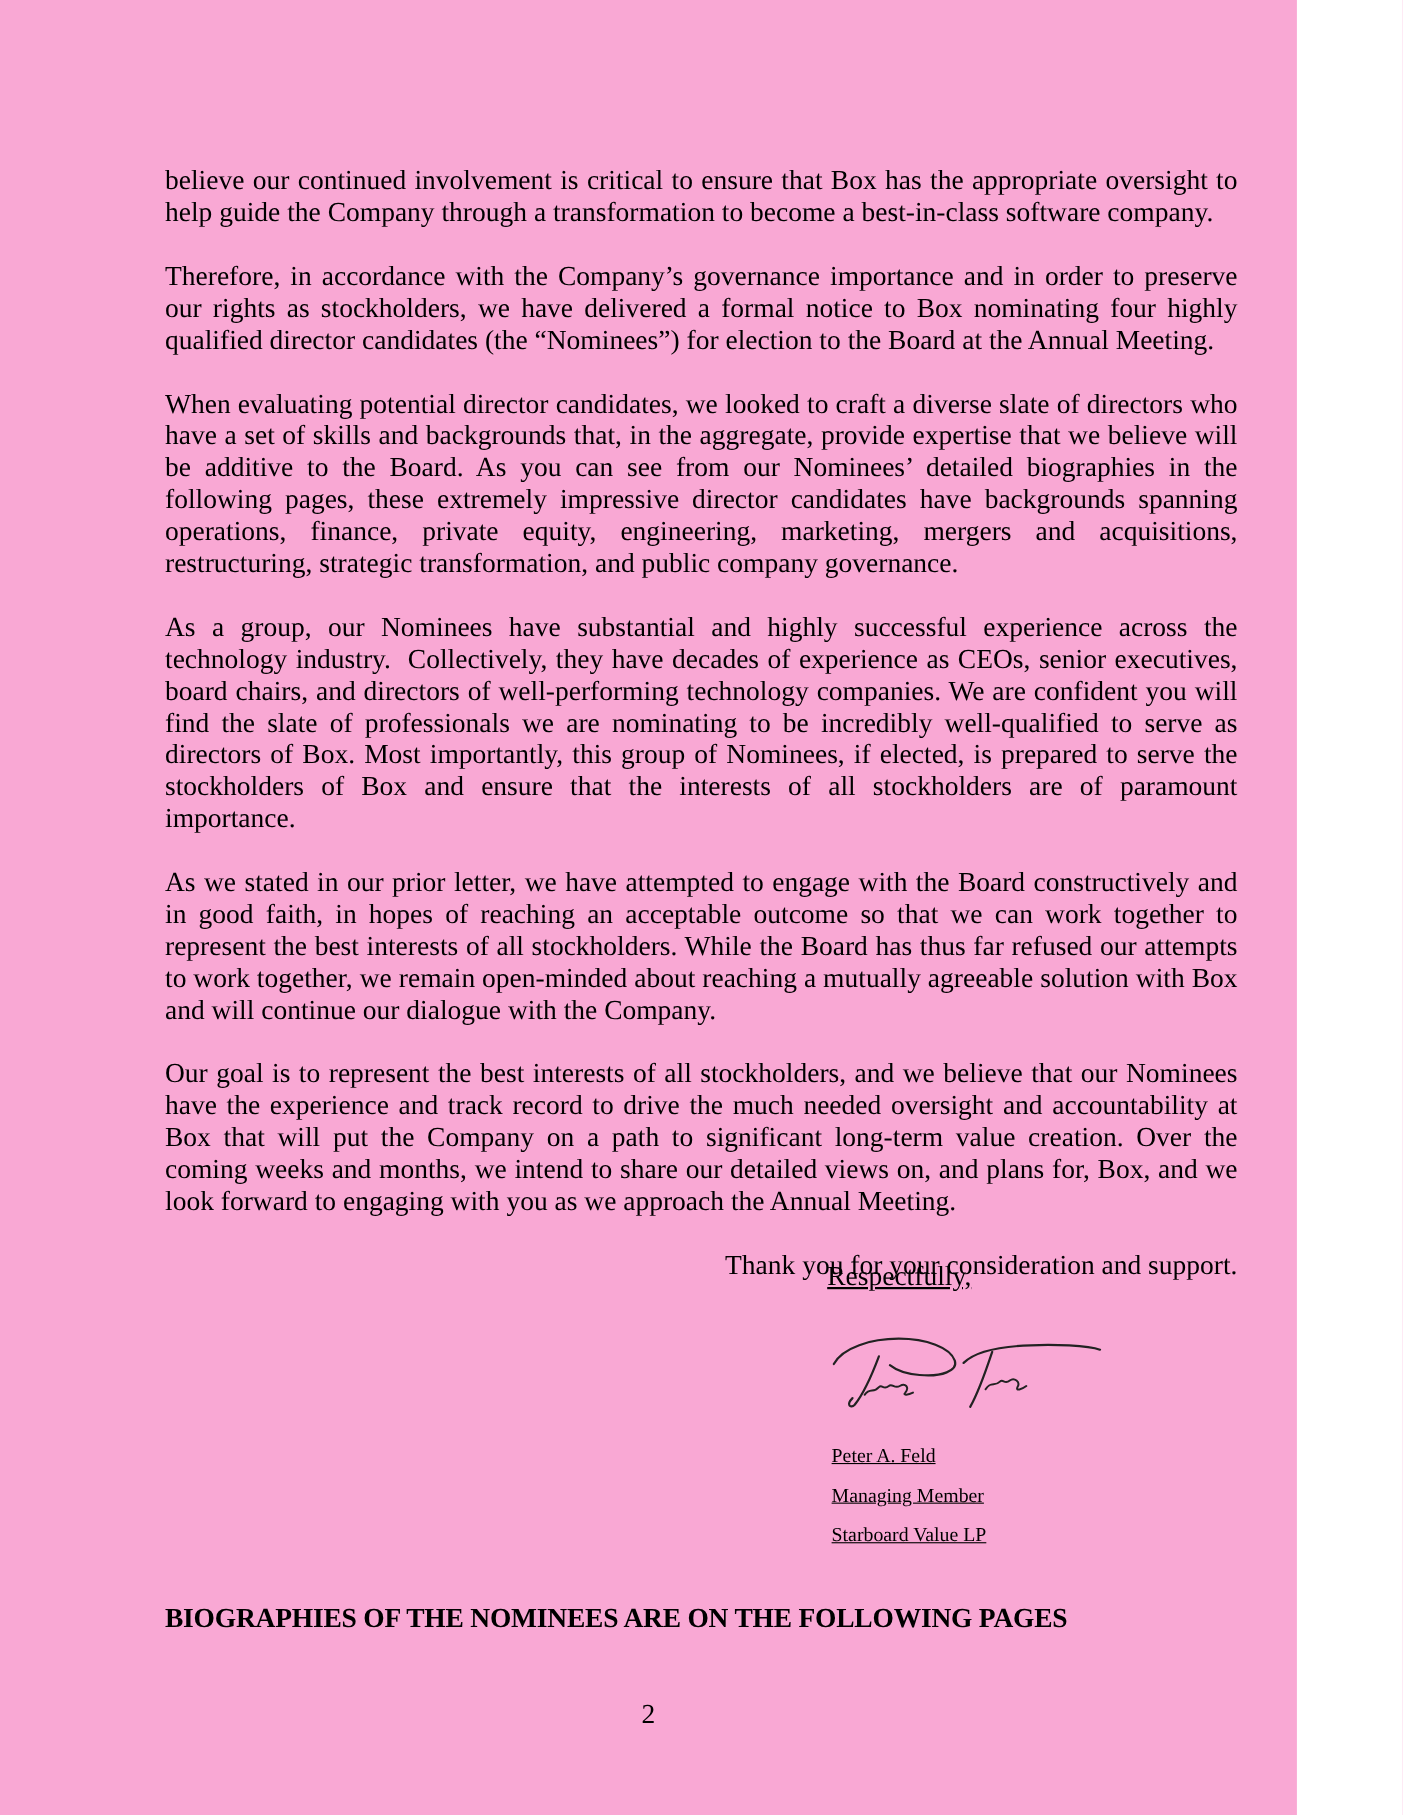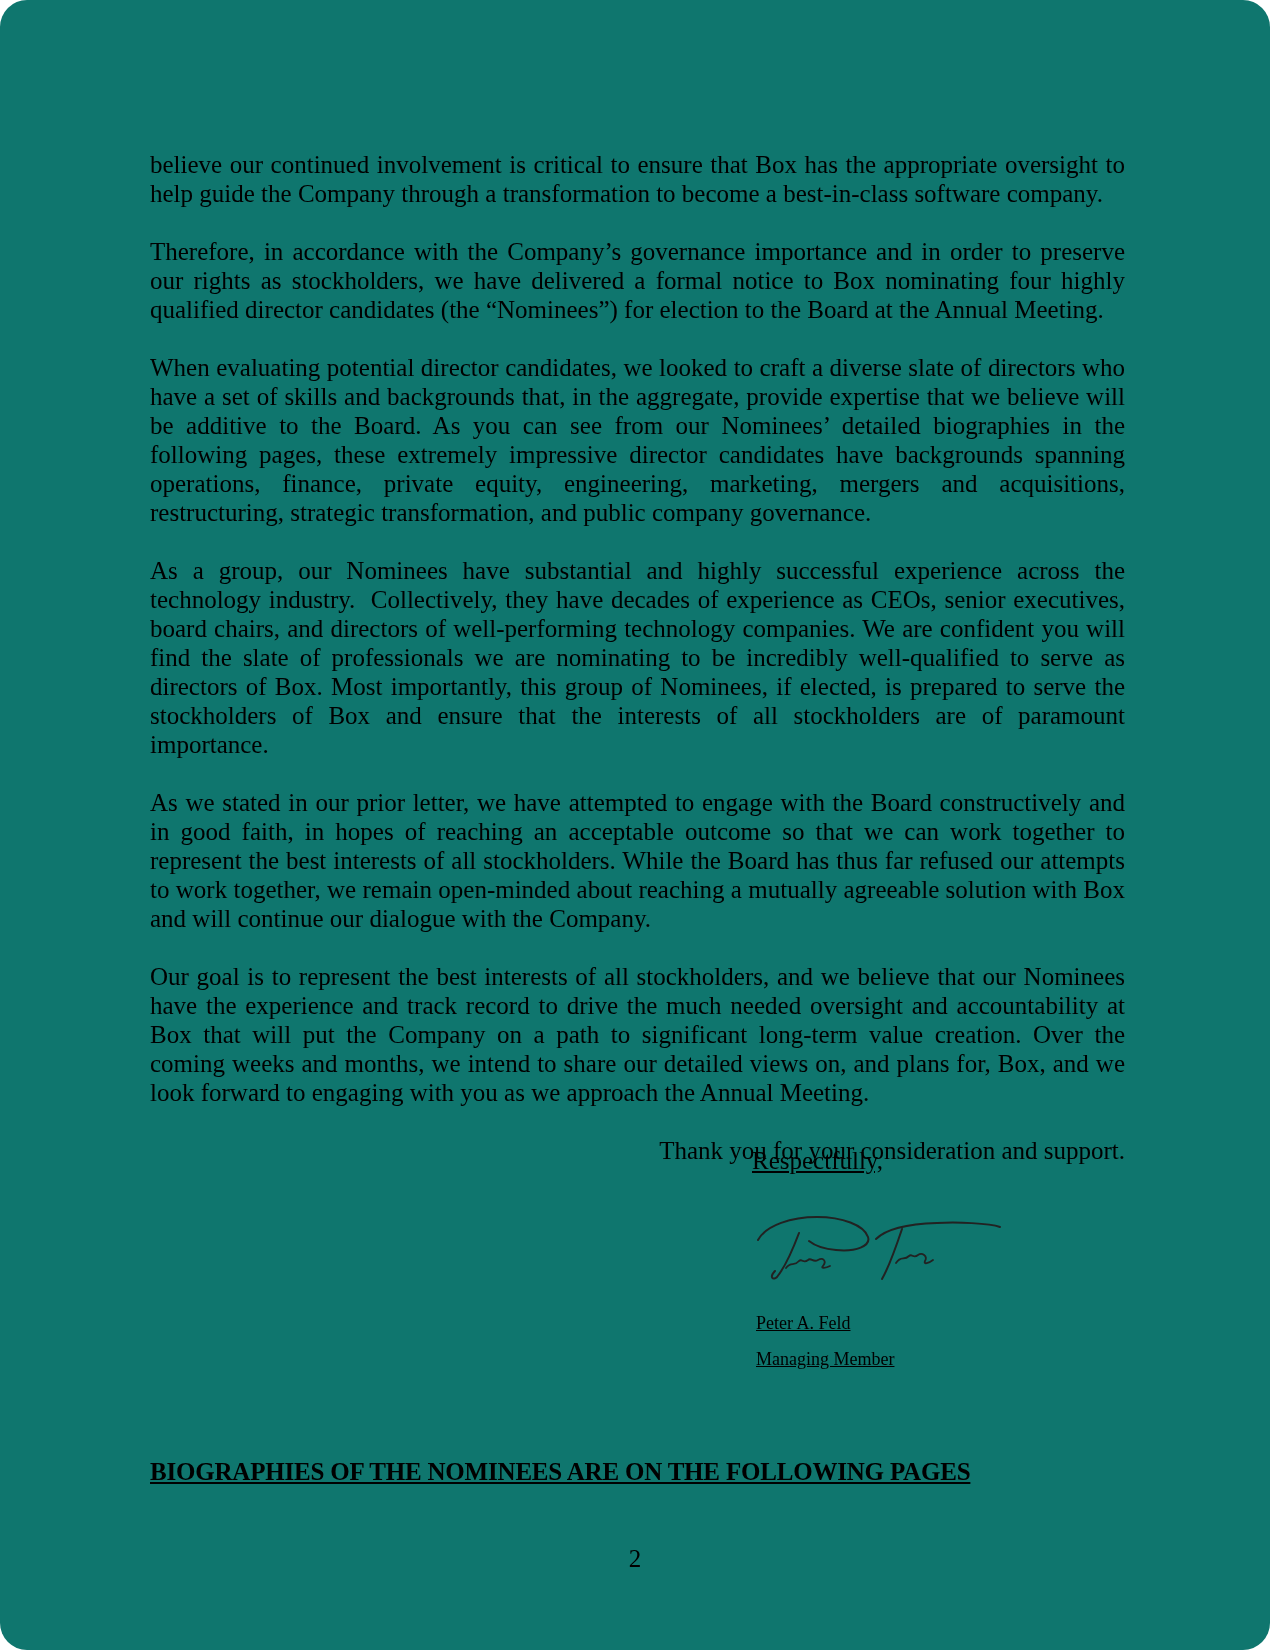--- a/index.html
+++ b/index.html
@@ -1,25 +1,24 @@
 <!DOCTYPE html>
 <html><head>
 <meta charset="utf-8">
 <style>
   * { box-sizing: border-box; }
   html, body { margin: 0; padding: 0; background: #ffffff; }
   .page {
     position: relative;
-    width: 1270px;
+    width: 1179px;
     height: 1650px;
-    background: #0f766e;
+    background: #f9a8d4;
     color: #000000;
     font-family: "Liberation Serif", "DejaVu Serif", serif;
     overflow: hidden;
-    border-radius: 27px;
   }
   .body-text {
     position: absolute;
     left: 150px;
     top: 150px;
     width: 975px;
   }
   .body-text p {
     margin: 0 0 29px 0;
     font-size: 25px;
@@ -53,21 +52,20 @@
   .footer-heading {
     position: absolute;
     left: 150px;
     top: 1457px;
     margin: 0;
     font-size: 25px;
     line-height: 29px;
     font-weight: bold;
     letter-spacing: -0.2px;
     white-space: nowrap;
-    text-decoration: underline;
   }
   .page-number {
     position: absolute;
     left: 0;
     right: 0;
     top: 1544px;
     text-align: center;
     font-size: 25px;
     line-height: 29px;
   }
@@ -103,20 +101,21 @@
 
         <path d="M150,16 C144,34 138,52 130,66" stroke="#222222" stroke-width="2" fill="none" stroke-linecap="round"></path>
 
         <path d="M144,50 C149,42 152,48 157,43 C160,40 161,46 166,42 C170,39 176,43 173,48 C171,52 177,50 181,47" stroke="#222222" stroke-width="1.8" fill="none" stroke-linecap="round"></path>
       </svg>
     </div>
 
     <div class="sig-block">
       <p class="sig-line">Peter A. Feld</p>
       <p class="sig-line">Managing Member</p>
+      <p class="sig-line">Starboard Value LP</p>
     </div>
   </div>
 
   <h2 class="footer-heading">BIOGRAPHIES OF THE NOMINEES ARE ON THE FOLLOWING PAGES</h2>
 
   <div class="page-number">2</div>
 
 </div>
 
 </body></html>

